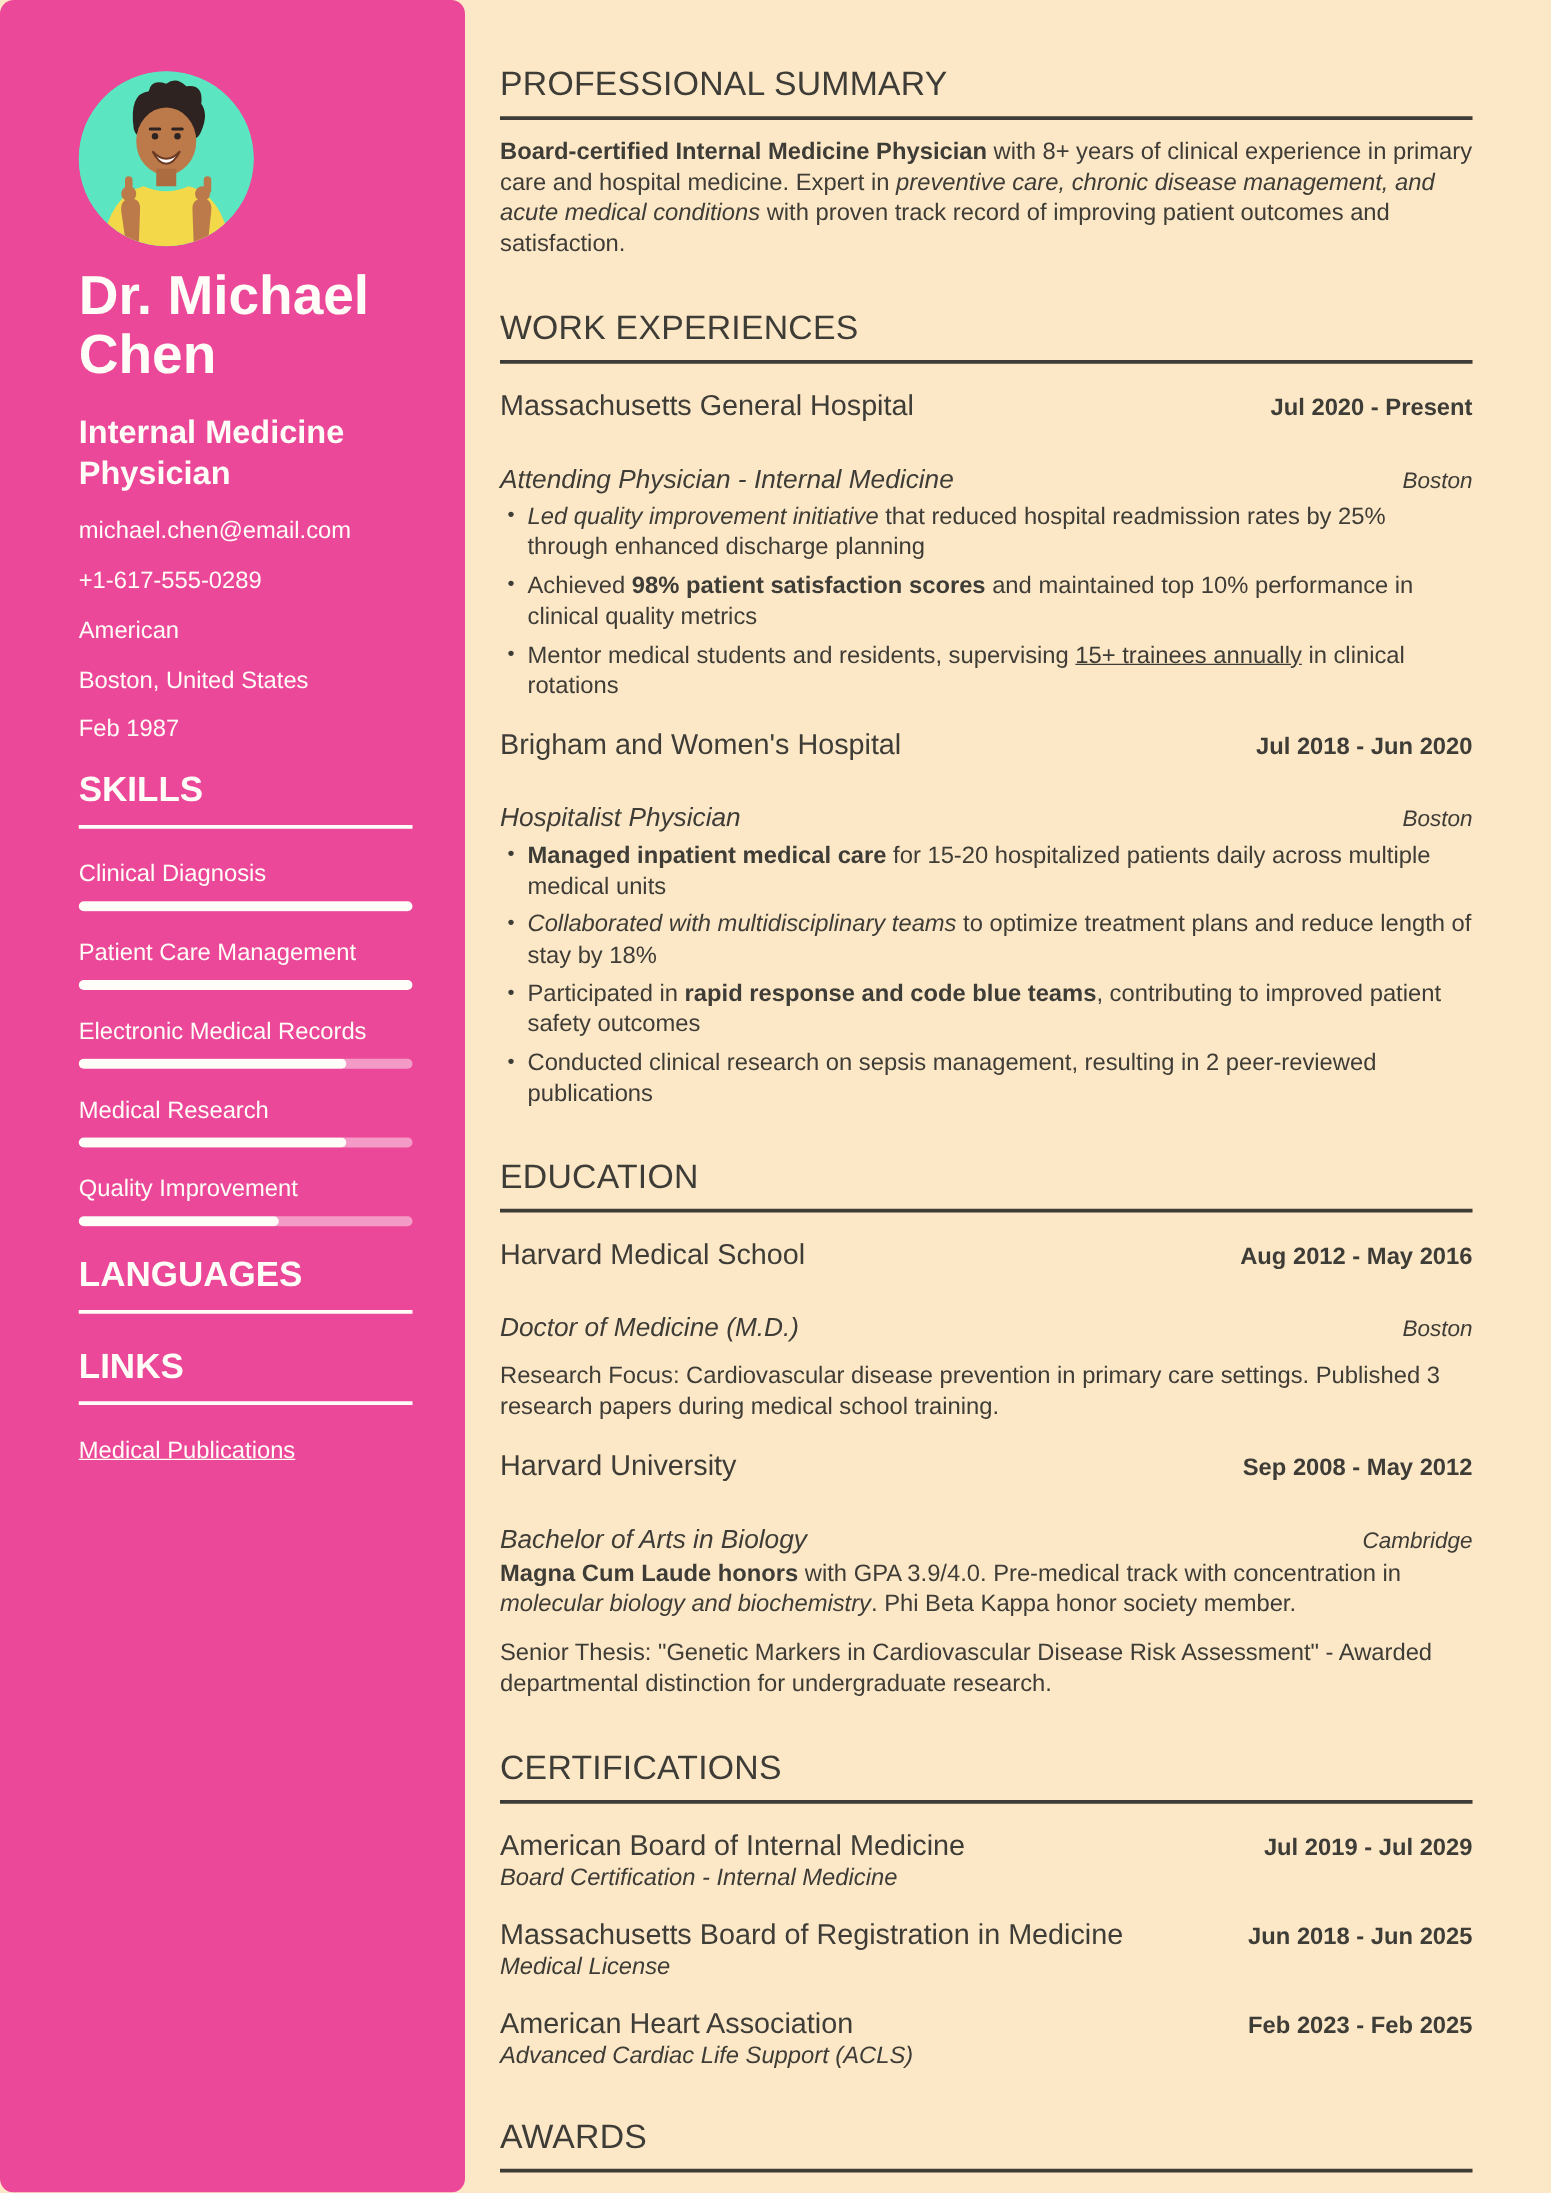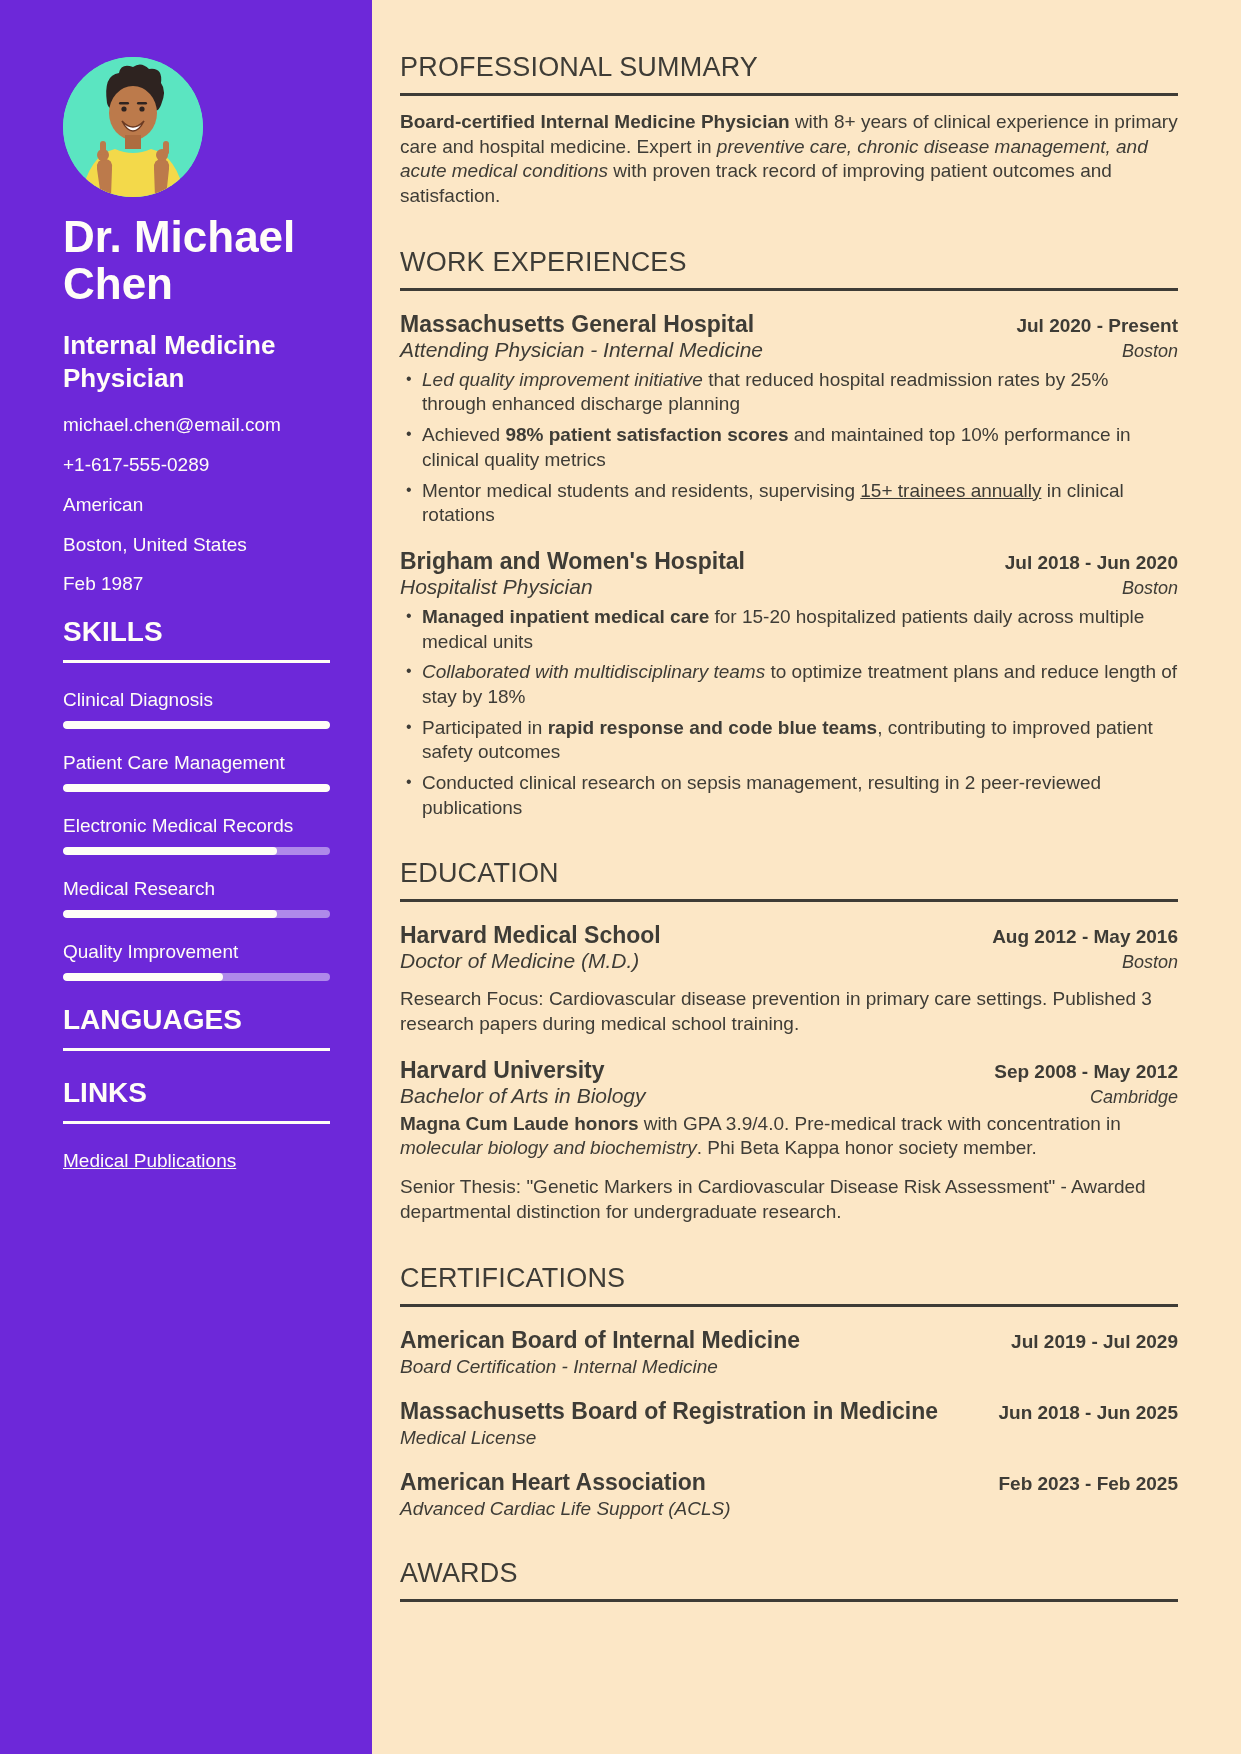--- a/index.html
+++ b/index.html
@@ -3,22 +3,23 @@
 <meta charset="utf-8">
 <style>
   html,body{margin:0;padding:0;}
   body{
     width:1241px;height:1754px;overflow:hidden;display:flex;
     font-family:"Liberation Sans",sans-serif;background:#FCE7C6;color:#3E3C36;
   }
   
   .sidebar{
     width:372px;flex-shrink:0;box-sizing:border-box;
-    background:#6d28d9;color:#FFFDF7;
+    background:#ec4899;color:#FFFDF7;
     padding:57px 42px 0 63px;
+    border-radius:11px;
   }
   .photo-wrap{
     width:140px;height:140px;border-radius:50%;background:#5BE5C1;
     overflow:hidden;margin-bottom:16px;
   }
   .person-name{font-size:44px;font-weight:bold;line-height:1.07;margin:8px 0 22px;}
   .person-title{font-size:26px;font-weight:bold;line-height:1.25;margin:0 0 20px;}
   .contact p{font-size:19px;margin:0 0 17px;line-height:1.2;}
   .side-h{
     font-size:28px;font-weight:bold;margin:20px 0 26px;
@@ -32,23 +33,23 @@
   
   .main{flex:1;box-sizing:border-box;padding:52px 63px 0 28px;}
   .sec{margin-bottom:38px;}
   .sec-h{
     font-size:27px;font-weight:normal;margin:0;letter-spacing:0.2px;
     padding-bottom:10px;border-bottom:3px solid #3E3C36;
   }
   .body-p{font-size:19px;line-height:1.3;margin:14px 0 0;}
   .entry{margin-top:20px;}
   .entry-row{display:flex;justify-content:space-between;align-items:baseline;}
-  .company{font-size:23px;font-weight:bold;margin:0;}
+  .company{font-size:23px;font-weight:normal;margin:0;}
   .date{font-size:19px;font-weight:bold;white-space:nowrap;margin-left:18px;}
-  .role{font-size:21px;font-style:italic;}
+  .role{font-size:21px;font-style:italic;margin-top:34px;}
   .loc{font-size:18px;font-style:italic;white-space:nowrap;margin-left:18px;}
   ul.bullets{margin:6px 0 0;padding:0 0 0 22px;list-style:none;}
   ul.bullets li{position:relative;font-size:19px;line-height:1.3;margin-bottom:6px;}
   ul.bullets li::before{content:"\2022";position:absolute;left:-16px;top:1px;font-size:16px;}
   .cert-detail{font-size:19px;font-style:italic;margin:2px 0 0;}
   .seg-b{font-weight:bold;}
   .seg-i{font-style:italic;}
   .seg-u{text-decoration:underline;}
 </style>
 </head>

